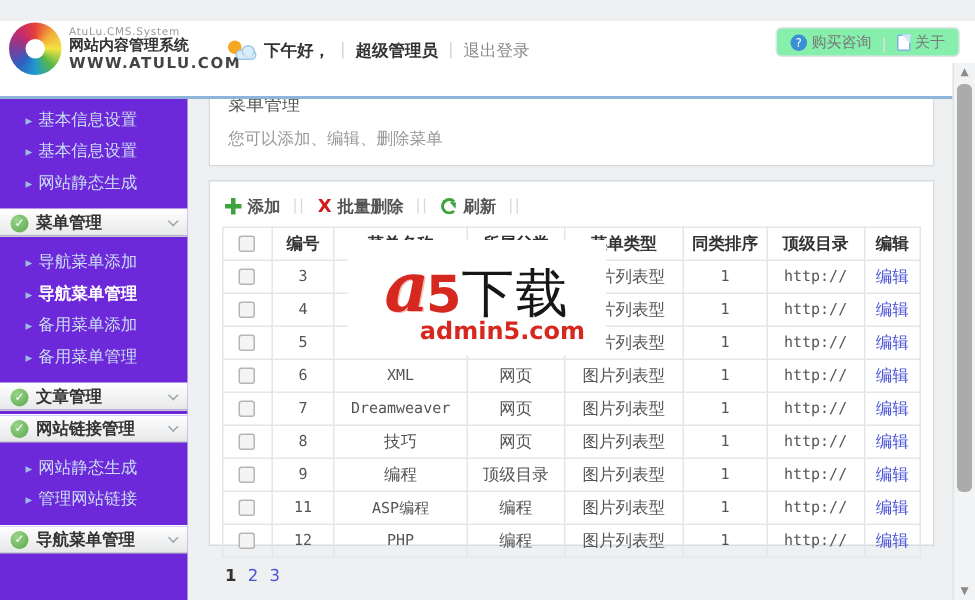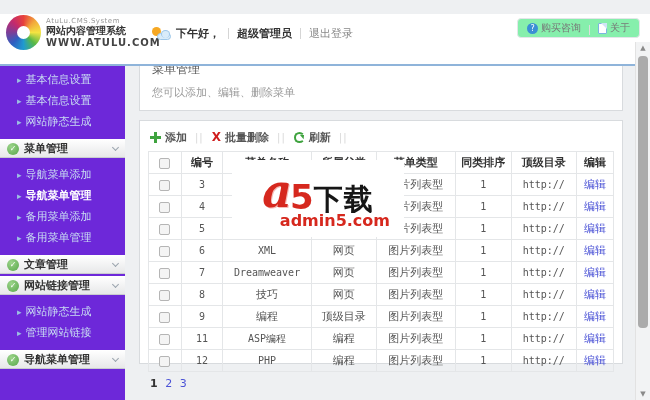--- a/index.html
+++ b/index.html
@@ -98,21 +98,21 @@
   .page-num { margin-right:4px; color:#4a52d6; cursor:pointer; }
   .page-num.current { color:#333; font-weight:bold; cursor:default; }
 
   
   .watermark { position:absolute; left:232px; top:160px; width:172px; height:77px; background:#fff;
                z-index:8; display:flex; flex-direction:column; align-items:center; justify-content:center; }
   .wm-top { display:flex; align-items:flex-end; line-height:1; }
   .wm-a { color:#d6281e; font-size:46px; font-weight:bold; font-style:italic;
           font-family:"DejaVu Serif","Liberation Serif",serif; margin-right:-2px; text-shadow:1px 1px 0 #f5bdb8; }
   .wm-5 { color:#d6281e; font-size:34px; font-weight:bold; }
-  .wm-xiazai { color:#161616; font-size:29px; font-weight:700; letter-spacing:1px; }
+  .wm-xiazai { color:#161616; font-size:35px; font-weight:400; letter-spacing:1px; }
   .wm-site { color:#d6281e; font-size:16px; font-weight:bold; margin-top:-3px; align-self:flex-end; padding-right:14px; }
 
   
   .scrollbar { position:absolute; right:0; top:42px; width:15px; height:358px;
                background:#f2f3f4; border-left:1px solid #e2e2e2; z-index:6; }
   .scroll-arrow { position:absolute; left:0; width:14px; text-align:center; font-size:7px; color:#8a8a8a; cursor:pointer; }
   .scroll-arrow.up { top:2px; } .scroll-arrow.up::before { content:"▲"; }
   .scroll-arrow.down { bottom:2px; } .scroll-arrow.down::before { content:"▼"; }
   .scroll-thumb { position:absolute; left:2px; top:14px; width:10px; height:272px;
                   background:#ababab; border-radius:4px; cursor:pointer; }

